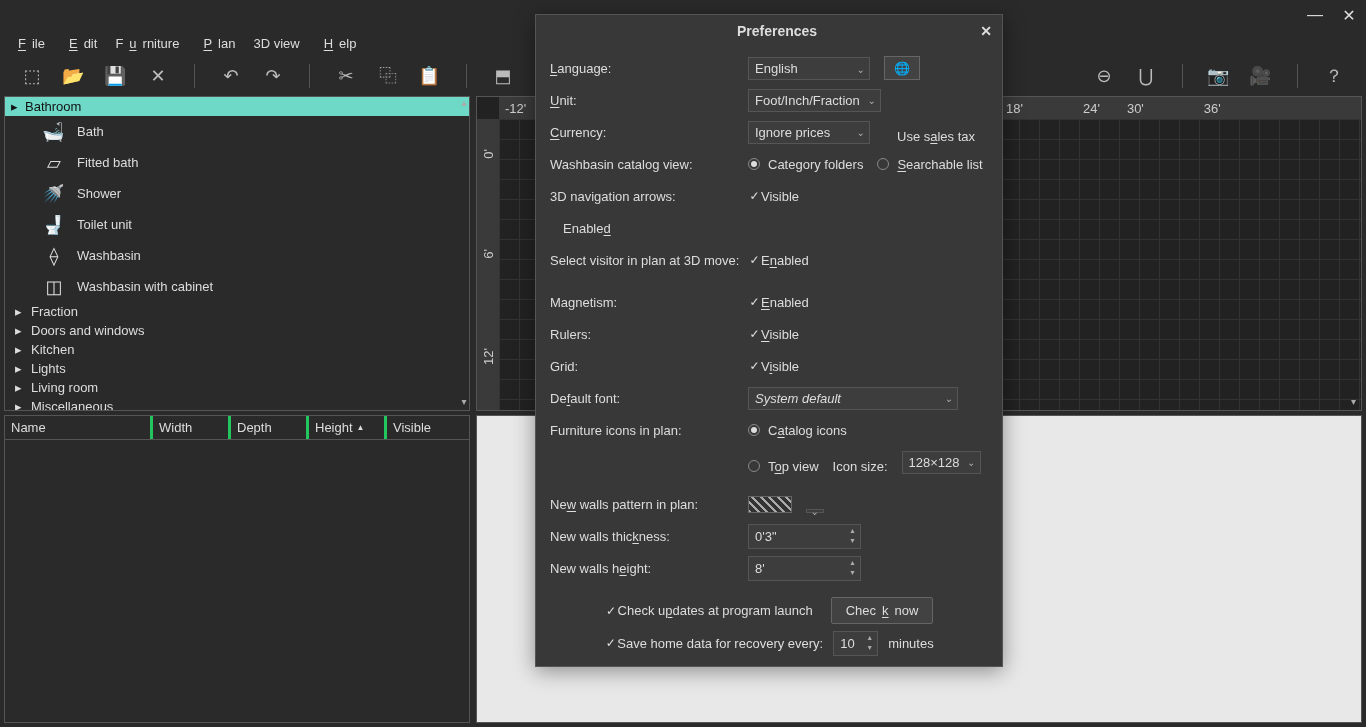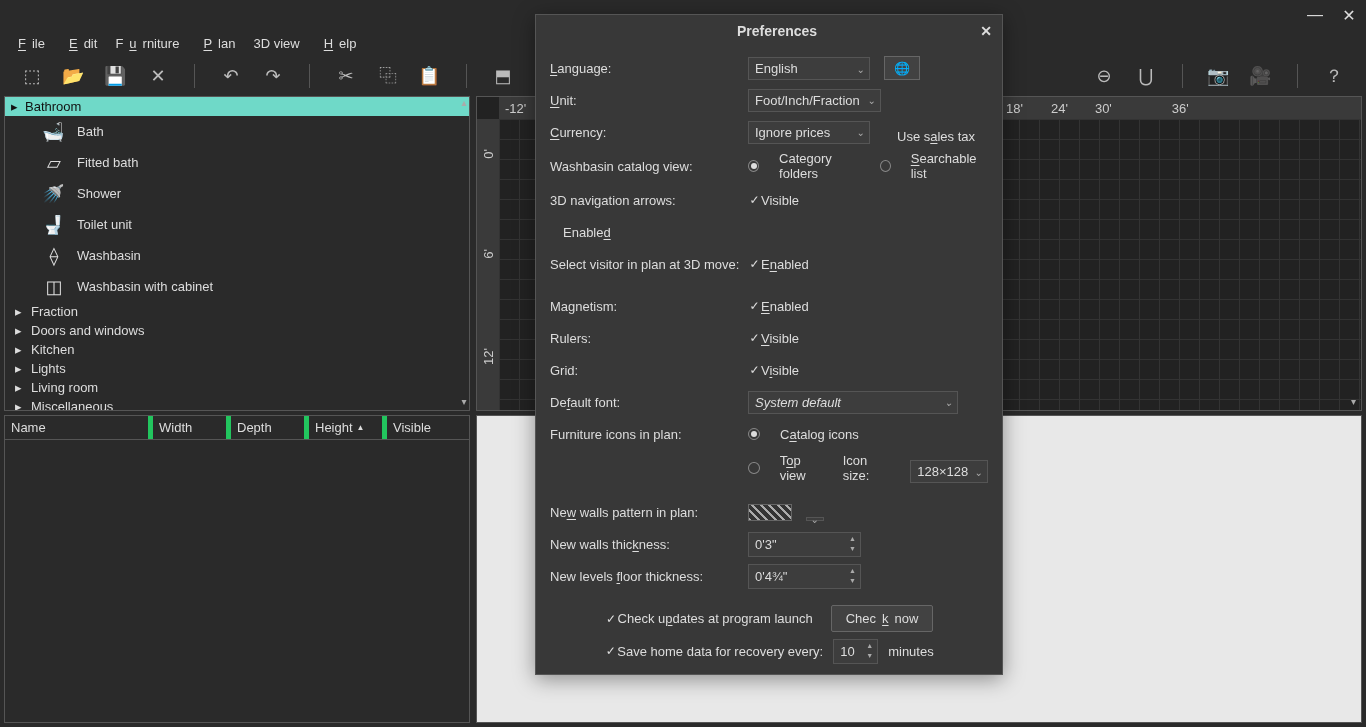--- a/index.html
+++ b/index.html
@@ -30,21 +30,21 @@
 .tree-item { padding: 2px 6px 2px 10px; display:flex; align-items:center; gap:6px; cursor:pointer; }
 .tree-arrow { display:inline-block; width:10px; }
 .furniture-item { padding: 4px 6px 4px 38px; display:flex; align-items:center; gap: 12px; height: 31px; cursor:pointer; }
 .f-icon { width: 22px; height: 22px; display:inline-flex; align-items:center; justify-content:center; font-size:18px; }
 .scroll-up { position:absolute; right:0; top:0; width:10px; height:14px; color:#aaa; text-align:center; font-size:10px; cursor:pointer; }
 .scroll-down { position:absolute; right:0; bottom:0; width:10px; height:14px; color:#aaa; text-align:center; font-size:10px; cursor:pointer; }
 
 
 .ftable { flex: 1; border: 1px solid #555; }
 .ftable-head { display:flex; border-bottom: 1px solid #555; }
-.ftable-head div { padding: 4px 6px; border-right: 5px solid #22c55e; display:flex; align-items:center; gap:4px; }
+.ftable-head div { padding: 4px 6px; border-right: 3px solid #22c55e; display:flex; align-items:center; gap:4px; }
 
 
 .plan { flex: 0 0 315px; border: 1px solid #555; background: #222; position:relative; overflow:hidden; }
 .ruler-h { position:absolute; top:0; left:22px; right:0; height:22px; background:#3a3a3a; display:flex; align-items:center; }
 .ruler-v { position:absolute; top:22px; left:0; bottom:0; width:22px; background:#3a3a3a; }
 .ruler-tick { font-size: 13px; color: #ccc; }
 .plan-grid { position:absolute; top:22px; left:22px; right:0; bottom:0;
   background-image:
     linear-gradient(to right, #333 1px, transparent 1px),
     linear-gradient(to bottom, #333 1px, transparent 1px),
@@ -65,21 +65,21 @@
 .row { display:flex; align-items:center; min-height: 26px; gap: 8px; }
 .row .lbl { width: 190px; }
 .row .val { flex:1; display:flex; align-items:flex-end; gap: 14px; }
 .select { background:#3d3d3d; border:1px solid #555; color:#ddd; padding:3px 20px 3px 6px; position:relative; display:inline-block; min-width: 122px; }
 .select .sel-arrow { position:absolute; right:4px; top:50%; transform:translateY(-50%); font-size:10px; color:#aaa; }
 .select.wide { min-width:210px; }
 .select.sm { min-width:70px; }
 .select.italic { font-style: italic; }
 .chk { display:inline-flex; align-items:center; }
 .chk-box { width:13px; height:13px; display:inline-flex; align-items:center; justify-content:center; font-size:12px; }
-.radio { display:inline-flex; align-items:center; gap:20px; }
+.radio { display:inline-flex; align-items:center; gap:8px; }
 .radio .r-dot { width:12px; height:12px; border:1px solid #888; border-radius:50%; display:inline-flex; align-items:center; justify-content:center; }
 .radio .r-dot.on::after { content:""; width:6px; height:6px; background:#ddd; border-radius:50%; }
 .spin { display:inline-flex; align-items:center; background:#3d3d3d; border:1px solid #555; }
 .spin input { background:transparent; border:none; color:#ddd; padding:4px 6px; width:96px; outline:none; font-size:13px; }
 .spin .sp-btns { display:flex; flex-direction:column; }
 .spin .sp-btns span { font-size:7px; line-height:8px; padding:1px 4px; cursor:pointer; color:#aaa; }
 .pattern { width:44px; height:17px; background: repeating-linear-gradient(45deg, #aaa 0 2px, #333 2px 6px); border:1px solid #666; display:inline-block; }
 .btn { background:#424242; border:1px solid #666; color:#ddd; padding:5px 14px; cursor:pointer; display:inline-flex; align-items:center; gap:6px; border-radius:2px; }
 .center { display:flex; justify-content:center; }
 .icon-btn { background:#424242; border:1px solid #666; width:36px; height:24px; display:inline-flex; align-items:center; justify-content:center; cursor:pointer; }
@@ -203,21 +203,21 @@
     </div>
 
   </div>
 
   <div class="right-col">
     <div class="plan">
       <div class="ruler-h">
         <span class="ruler-tick" style="margin-left:6px">-12'</span>
         <span class="ruler-tick" style="margin-left:70px">0'</span>
         <span class="ruler-tick" style="margin-left:400px">18'</span>
-        <span class="ruler-tick" style="margin-left:28px">24'</span>
+        <span class="ruler-tick" style="margin-left:60px">24'</span>
         <span class="ruler-tick" style="margin-left:27px">30'</span>
         <span class="ruler-tick" style="margin-left:60px">36'</span>
       </div>
       <div class="ruler-v">
         <div class="ruler-tick" style="writing-mode:vertical-rl;transform:rotate(180deg);margin-top:30px;margin-left:4px">0'</div>
         <div class="ruler-tick" style="writing-mode:vertical-rl;transform:rotate(180deg);margin-top:90px;margin-left:4px">6'</div>
         <div class="ruler-tick" style="writing-mode:vertical-rl;transform:rotate(180deg);margin-top:90px;margin-left:4px">12'</div>
       </div>
       <div class="plan-grid"></div>
       <div class="plan-scroll">▾</div>
@@ -385,33 +385,33 @@
           <span class="spin">
             <input value="0'3&quot;" style="">
             <span class="sp-btns">
               <span>▲</span>
               <span>▼</span>
             </span>
           </span>
         </div>
     </div>
 
-
-    <div class="row">
-      <div class="lbl">New levels <span class="u">f</span>loor thickness:</div>
+    <div class="row">
+      <div class="lbl">New walls h<span class="u">e</span>ight:</div>
       <div class="val">
           <span class="spin">
-            <input value="0'4¾&quot;" style="">
+            <input value="8'" style="">
             <span class="sp-btns">
               <span>▲</span>
               <span>▼</span>
             </span>
           </span>
         </div>
     </div>
+
 
     <div style="height:4px"></div>
 
     <div class="row center" style="gap:18px">
       <span class="chk">
           <span class="chk-box">✓</span>
           <span>Check u<span class="u">p</span>dates at program launch</span>
         </span>
       <span class="btn">Chec<span class="u">k</span> now</span>
     </div>

